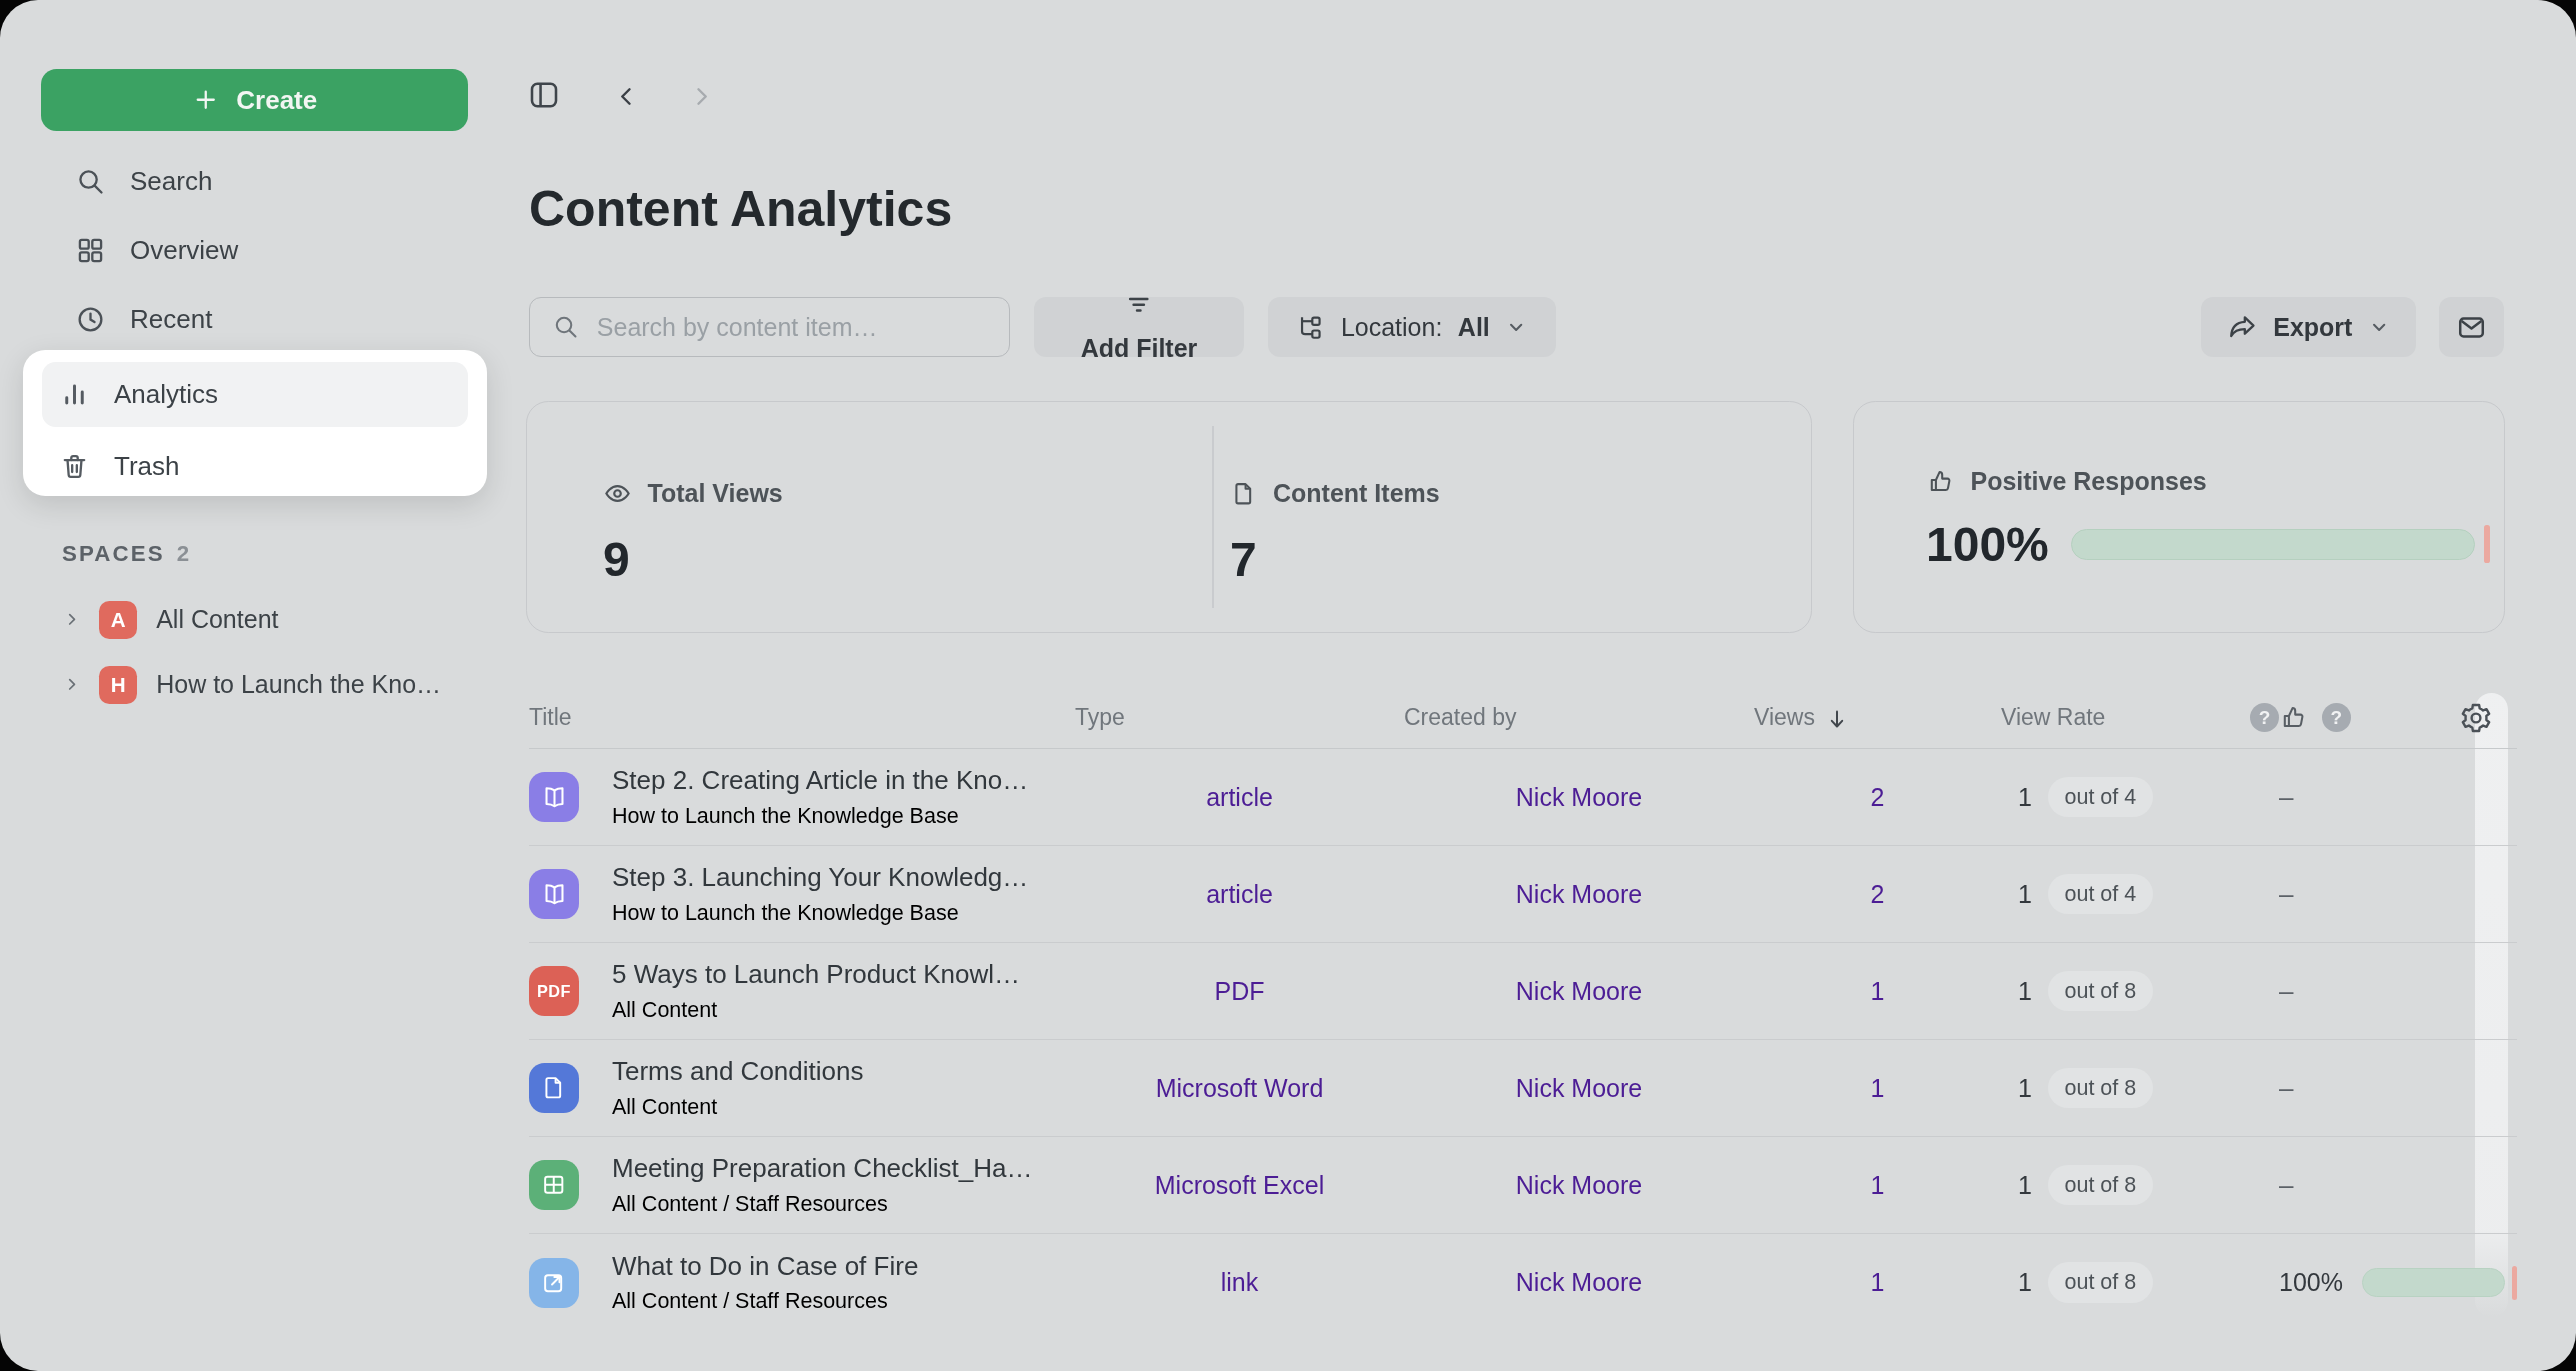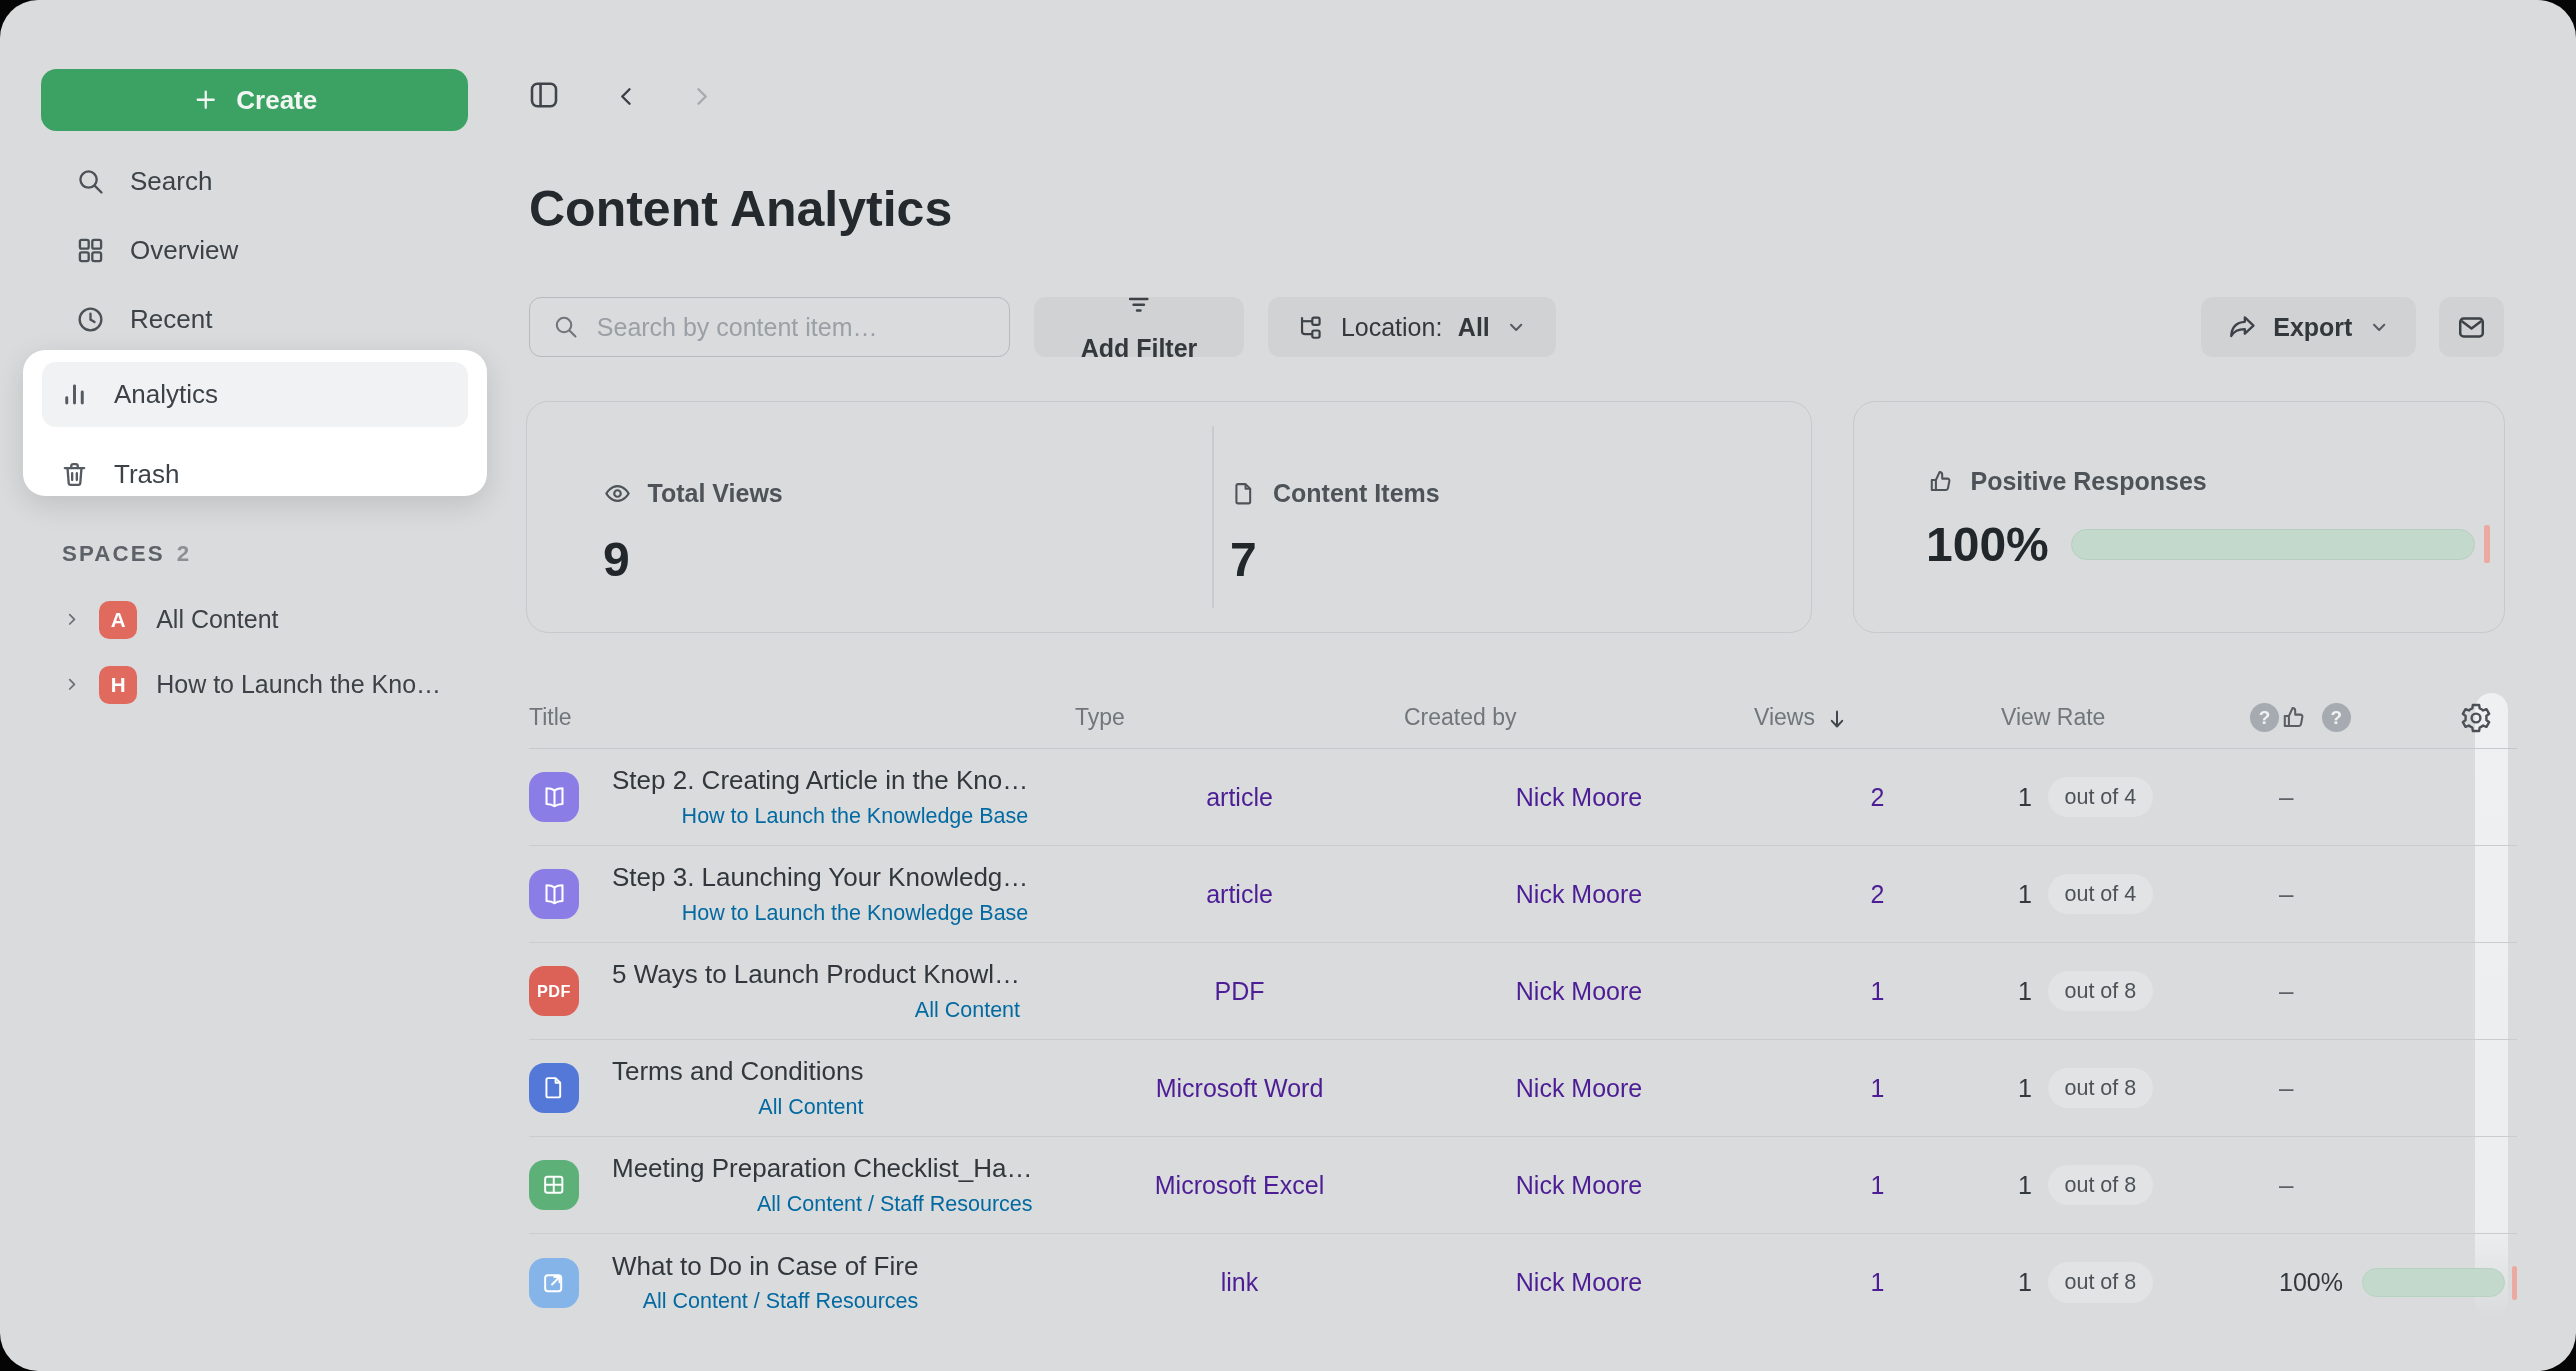--- a/index.html
+++ b/index.html
@@ -13,21 +13,21 @@
   
   .create-btn{position:absolute;left:41px;top:69px;width:427px;height:62px;border-radius:15.5px;
     background:#3ba263;color:#f2f6f3;display:flex;align-items:center;justify-content:center;gap:17px;
     font-size:26px;font-weight:700;cursor:pointer;}
   .nav{position:absolute;left:41px;top:147px;width:427px;}
   .nav-item{height:69px;display:flex;align-items:center;gap:24px;padding-left:34px;
     font-size:26px;font-weight:500;color:#3c4247;cursor:pointer;}
   .nav-item .ico{color:#4b5157;}
   .spotlight{position:absolute;left:23px;top:350px;width:464px;height:146px;background:#ffffff;
     border-radius:22.3px;box-shadow:0 8.6px 29px rgba(0,0,0,.12);}
-  .spot-pill{margin:12px 19px 16px 19px;height:65px;border-radius:13.7px;background:#f1f2f3;
+  .spot-pill{margin:12px 19px 8px 19px;height:65px;border-radius:13.7px;background:#f1f2f3;
     display:flex;align-items:center;gap:24px;padding-left:17px;font-size:26px;font-weight:500;color:#3c4247;cursor:pointer;}
   .spot-row{height:62px;display:flex;align-items:center;gap:24px;padding-left:36px;
     font-size:26px;font-weight:500;color:#3c4247;cursor:pointer;}
   .spaces-hdr{position:absolute;left:62px;top:541px;font-size:22.3px;font-weight:700;
     letter-spacing:2.1px;color:#5c6268;}
   .spaces-hdr .cnt{color:#8b9095;margin-left:12px;font-weight:600;}
   .spaces{position:absolute;left:41px;top:587px;width:447px;}
   .space-item{height:65px;display:flex;align-items:center;cursor:pointer;}
   .space-item .chev{color:#6a7076;margin-left:20.6px;}
   .space-badge{width:38px;height:38px;border-radius:10.3px;background:#e06a5e;color:#fff;
@@ -90,21 +90,21 @@
   .h-gear{color:#4b5157;cursor:pointer;}
 
   .t-row{height:97px;border-bottom:1.7px solid #caccce;cursor:pointer;}
   .t-row:last-child{border-bottom:none;}
   .cell-main{display:flex;align-items:center;gap:33px;}
   .row-icon{width:50px;height:50px;border-radius:15.5px;display:flex;align-items:center;
     justify-content:center;color:#fff;flex:none;}
   .pdf-label{font-size:16.3px;font-weight:700;color:#fff;letter-spacing:0.4px;}
   .tt{min-width:0;}
   .cell-title{font-size:26px;font-weight:500;color:#31373c;white-space:nowrap;}
-  .cell-sub{font-size:21.5px;color:#0369a1;margin-top:7.7px;white-space:nowrap;text-align:right;}
+  .cell-sub{font-size:21.5px;color:#000000;margin-top:7.7px;white-space:nowrap;}
   .cell-type,.cell-created,.cell-views{font-size:25px;color:#4c1d95;text-align:center;}
   .cell-rate{display:flex;align-items:center;}
   .rate-num{width:31px;text-align:right;font-size:25px;color:#33383d;}
   .badge{margin-left:15.5px;background:#e1e3e4;border-radius:20.6px;padding:7.7px 17px;
     font-size:21.5px;color:#4c5257;white-space:nowrap;}
   .cell-likes{grid-column:6/8;display:flex;align-items:center;gap:19px;}
   .dash{font-size:26px;color:#5b6167;}
   .likes-pct{font-size:25px;color:#33383d;}
   .likes-bar{width:156px;height:29px;border-radius:14.6px;background:#c3d9cc;border:1.7px solid #b8d2c2;}
   .likes-tick{width:5.2px;height:34px;border-radius:2.6px;background:#eba9a0;margin-left:-12px;}

